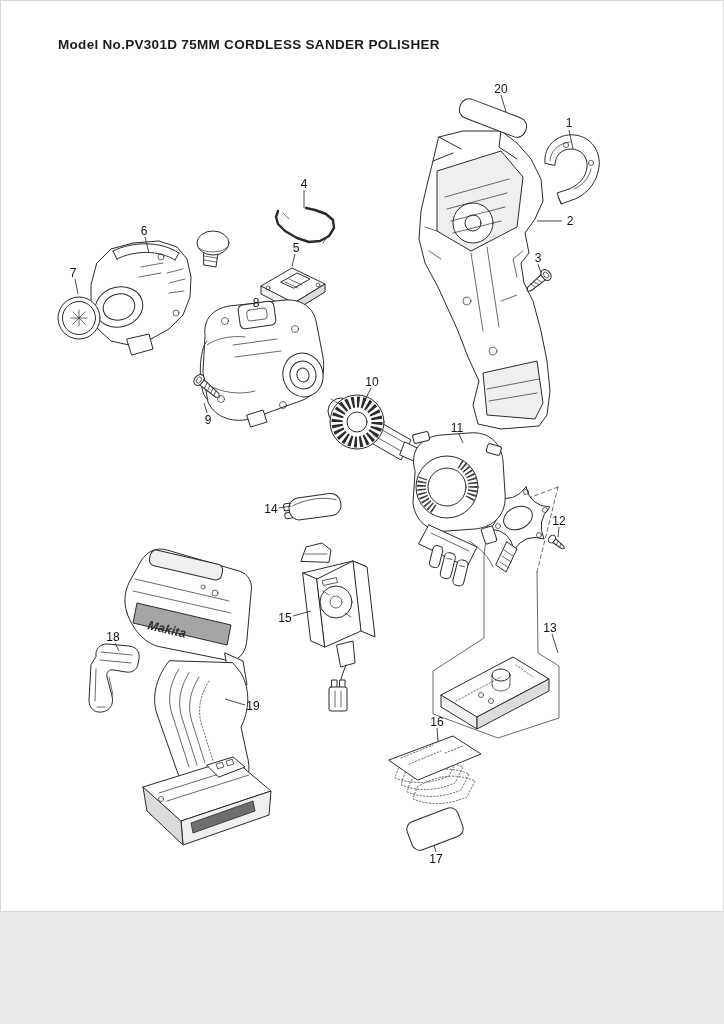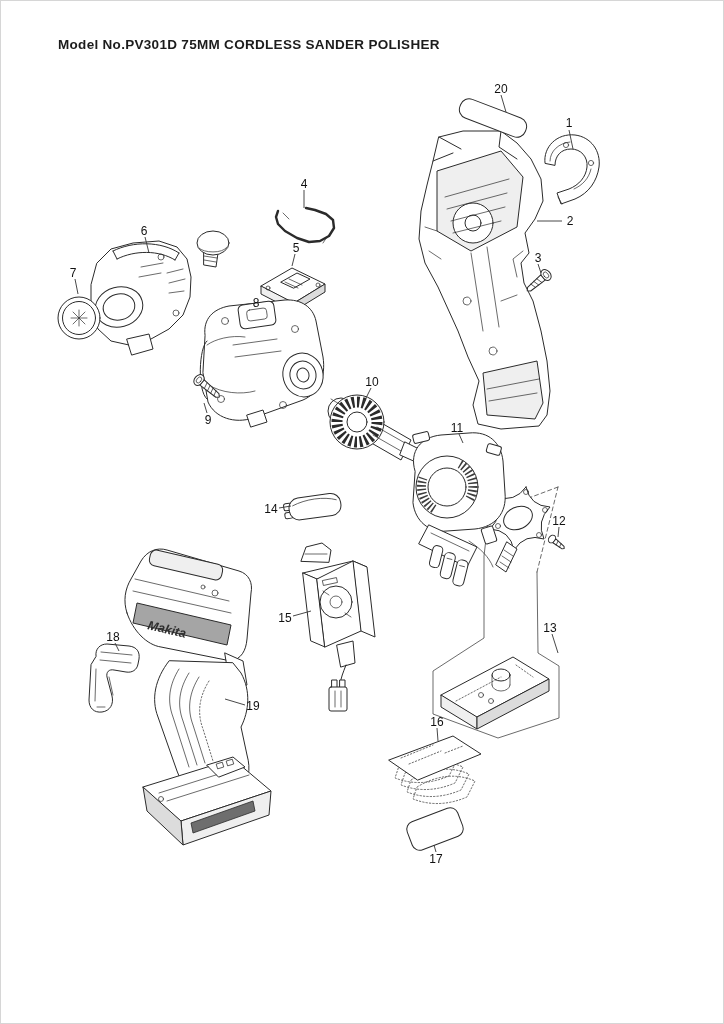--- a/index.html
+++ b/index.html
@@ -1,17 +1,17 @@
 <!DOCTYPE html>
 <html><head>
 <meta charset="utf-8">
 <style>
   html,body{margin:0;padding:0;background:#e9e9e9;}
   .page{
-    position:relative;width:724px;height:1024px;margin:0 auto;
+    position:relative;width:724px;height:912px;margin:0 auto;
     background:#ffffff;border:1px solid #d6d6d6;box-sizing:border-box;
     font-family:"Liberation Sans",sans-serif;overflow:hidden;
   }
   .title{
     position:absolute;left:57px;top:36px;
     font-size:13.5px;font-weight:bold;letter-spacing:.3px;color:#1c1c1c;
     white-space:nowrap;
   }
   svg{position:absolute;left:0;top:0;}
   .s{fill:none;stroke:#2b2b2b;stroke-width:1;stroke-linejoin:round;stroke-linecap:round;}

